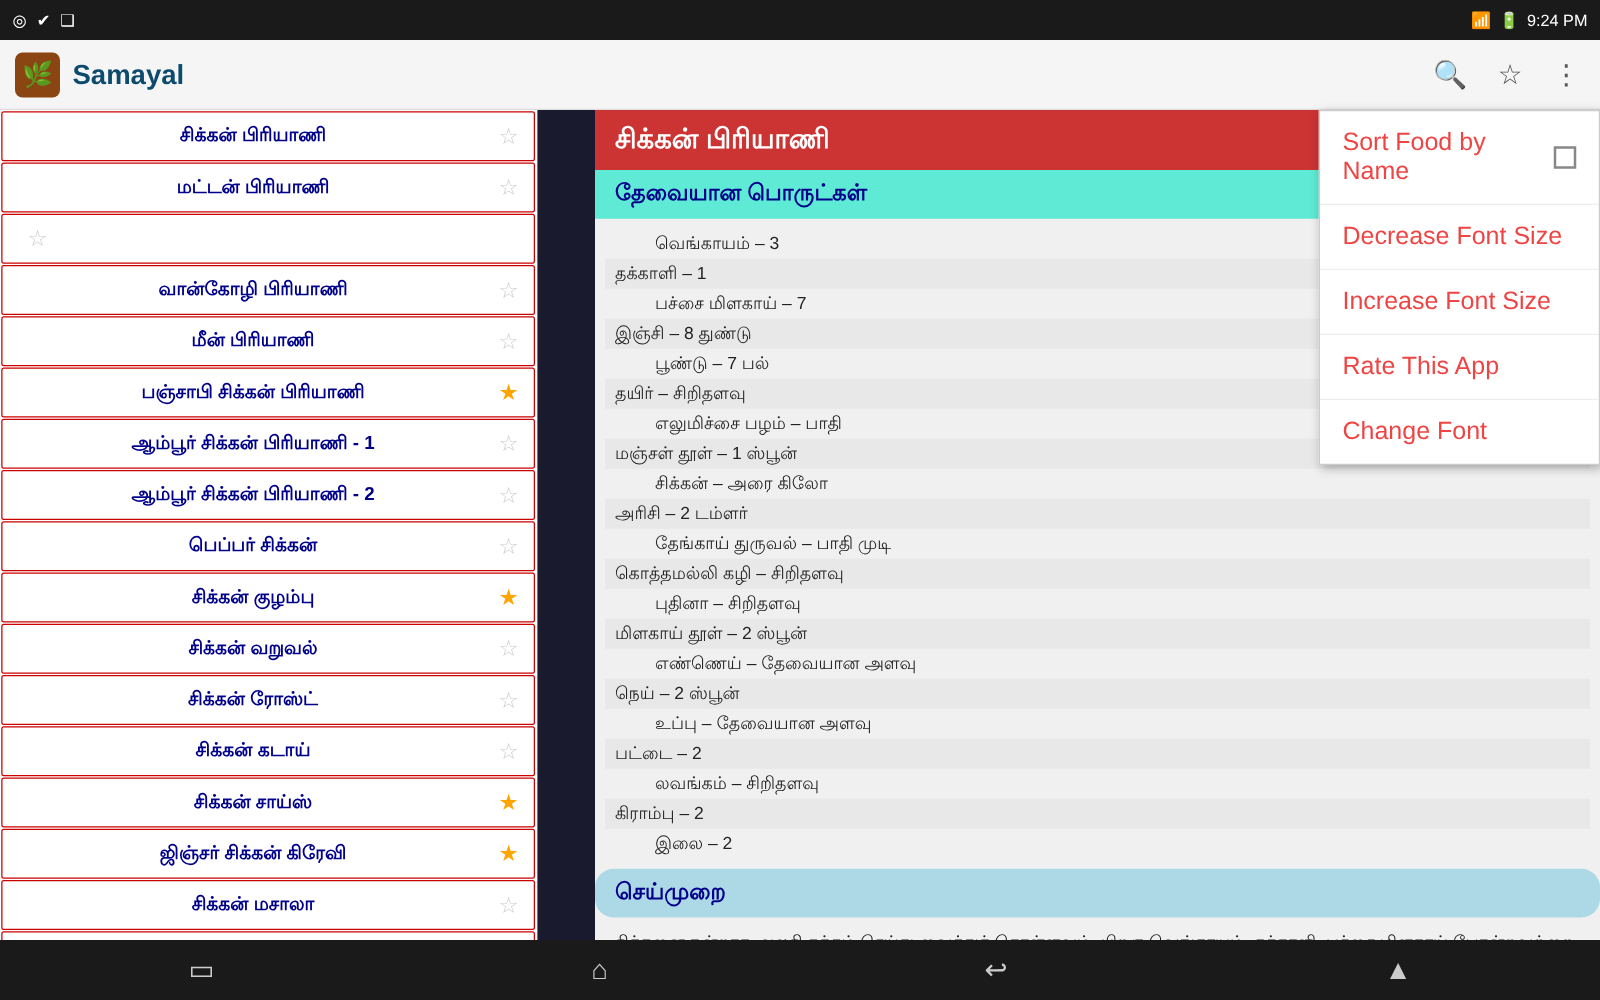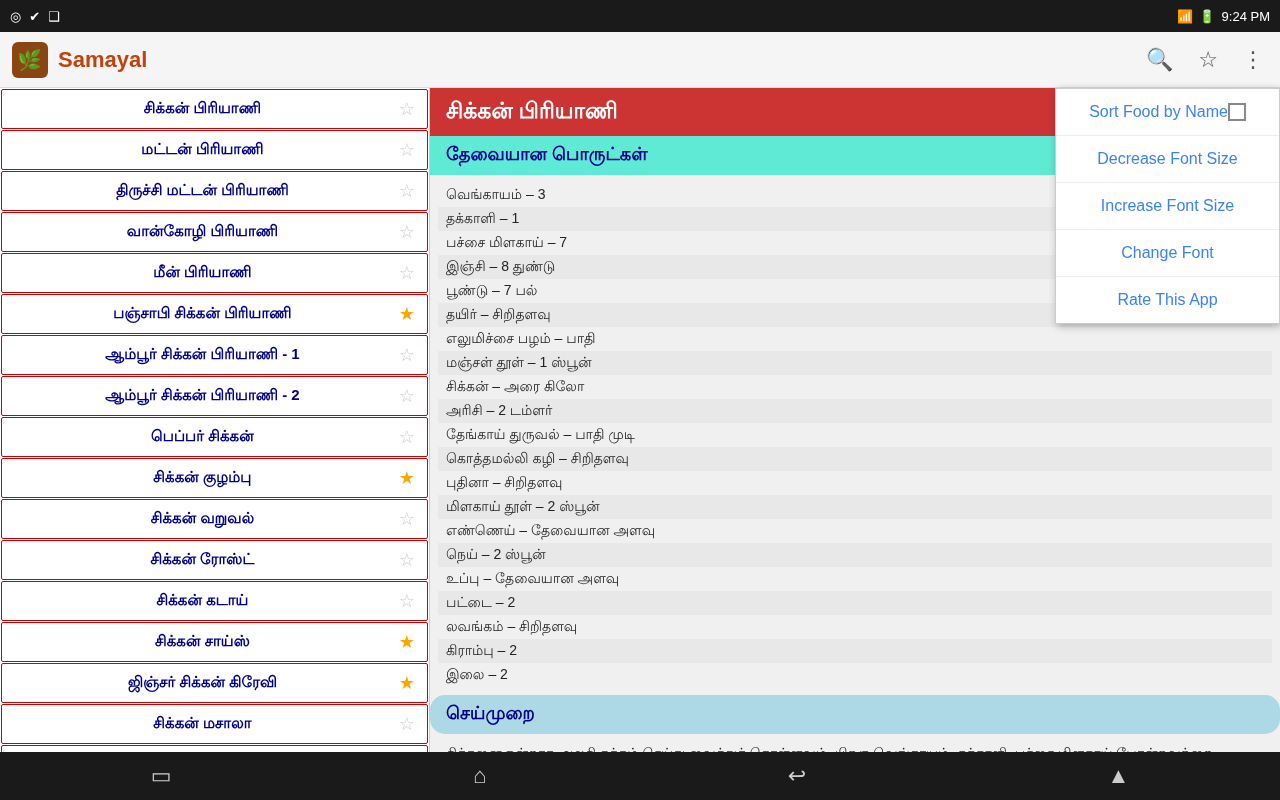--- a/index.html
+++ b/index.html
@@ -39,41 +39,42 @@
       width: 36px;
       height: 36px;
       margin-right: 10px;
       background: #8B4513;
       border-radius: 6px;
       display: flex; align-items: center; justify-content: center;
       font-size: 20px;
     }
     .app-title {
       font-size: 22px;
-      color: #c2410c;
+      color: #0c4a6e;
       flex: 1;
       font-weight: bold;
     }
     .app-bar-actions {
       display: flex;
       gap: 16px;
       align-items: center;
     }
     .app-bar-icon {
       font-size: 22px;
       color: #555;
       cursor: pointer;
       padding: 4px;
     }
 
     
     .main-content {
       display: flex;
       height: calc(800px - 32px - 56px - 48px);
       position: relative;
+      gap: 46px;
     }
 
     
     .food-list {
       width: 430px;
       background: #fff;
       overflow-y: auto;
       border-right: 1px solid #ccc;
     }
     .food-item {
@@ -129,20 +130,21 @@
       background: #add8e6;
       border-radius: 15px;
     }
     .ingredient-list {
       padding: 8px 16px;
     }
     .ingredient-item {
       padding: 3px 0;
       font-size: 14px;
       color: #222;
+      margin-left: 32px;
     }
     .ingredient-item.alt {
       background: #e8e8e8;
       padding: 3px 8px;
       margin: 0 -8px;
     }
     .method-text {
       padding: 8px 16px;
       font-size: 14px;
       color: #222;
@@ -155,27 +157,27 @@
       top: 0;
       right: 0;
       width: 225px;
       background: white;
       border: 1px solid #ccc;
       box-shadow: 2px 2px 8px rgba(0,0,0,0.3);
       z-index: 100;
     }
     .dropdown-item {
       padding: 14px 18px;
-      font-size: 16px;
-      color: #3b82f6;
+      font-size: 20px;
+      color: #ef4444;
       cursor: pointer;
       border-bottom: 1px solid #eee;
       display: flex;
       align-items: center;
-      justify-content: center;
+      justify-content: space-between;
     }
     .dropdown-item:last-child { border-bottom: none; }
     .checkbox {
       width: 18px;
       height: 18px;
       border: 2px solid #888;
       display: inline-block;
     }
 
     
@@ -232,21 +234,20 @@
 
   <div class="food-item">
         <span class="food-item-name">சிக்கன் பிரியாணி</span>
         <span class="star-icon">☆</span>
       </div>
       <div class="food-item">
         <span class="food-item-name">மட்டன் பிரியாணி</span>
         <span class="star-icon">☆</span>
       </div>
       <div class="food-item">
-        <span class="food-item-name">திருச்சி மட்டன் பிரியாணி</span>
         <span class="star-icon">☆</span>
       </div>
       <div class="food-item">
         <span class="food-item-name">வான்கோழி பிரியாணி</span>
         <span class="star-icon">☆</span>
       </div>
       <div class="food-item">
         <span class="food-item-name">மீன் பிரியாணி</span>
         <span class="star-icon">☆</span>
       </div>
@@ -334,24 +335,24 @@
         <span>Sort Food by Name</span>
         <span class="checkbox"></span>
       </div>
       <div class="dropdown-item">
         <span>Decrease Font Size</span>
       </div>
       <div class="dropdown-item">
         <span>Increase Font Size</span>
       </div>
       <div class="dropdown-item">
+        <span>Rate This App</span>
+      </div>
+      <div class="dropdown-item">
         <span>Change Font</span>
-      </div>
-      <div class="dropdown-item">
-        <span>Rate This App</span>
       </div>
     </div>
 
 </div>
 
 <div class="nav-bar">
   <span class="nav-icon">▭</span>
   <span class="nav-icon">⌂</span>
   <span class="nav-icon">↩</span>
   <span class="nav-icon">▲</span>

